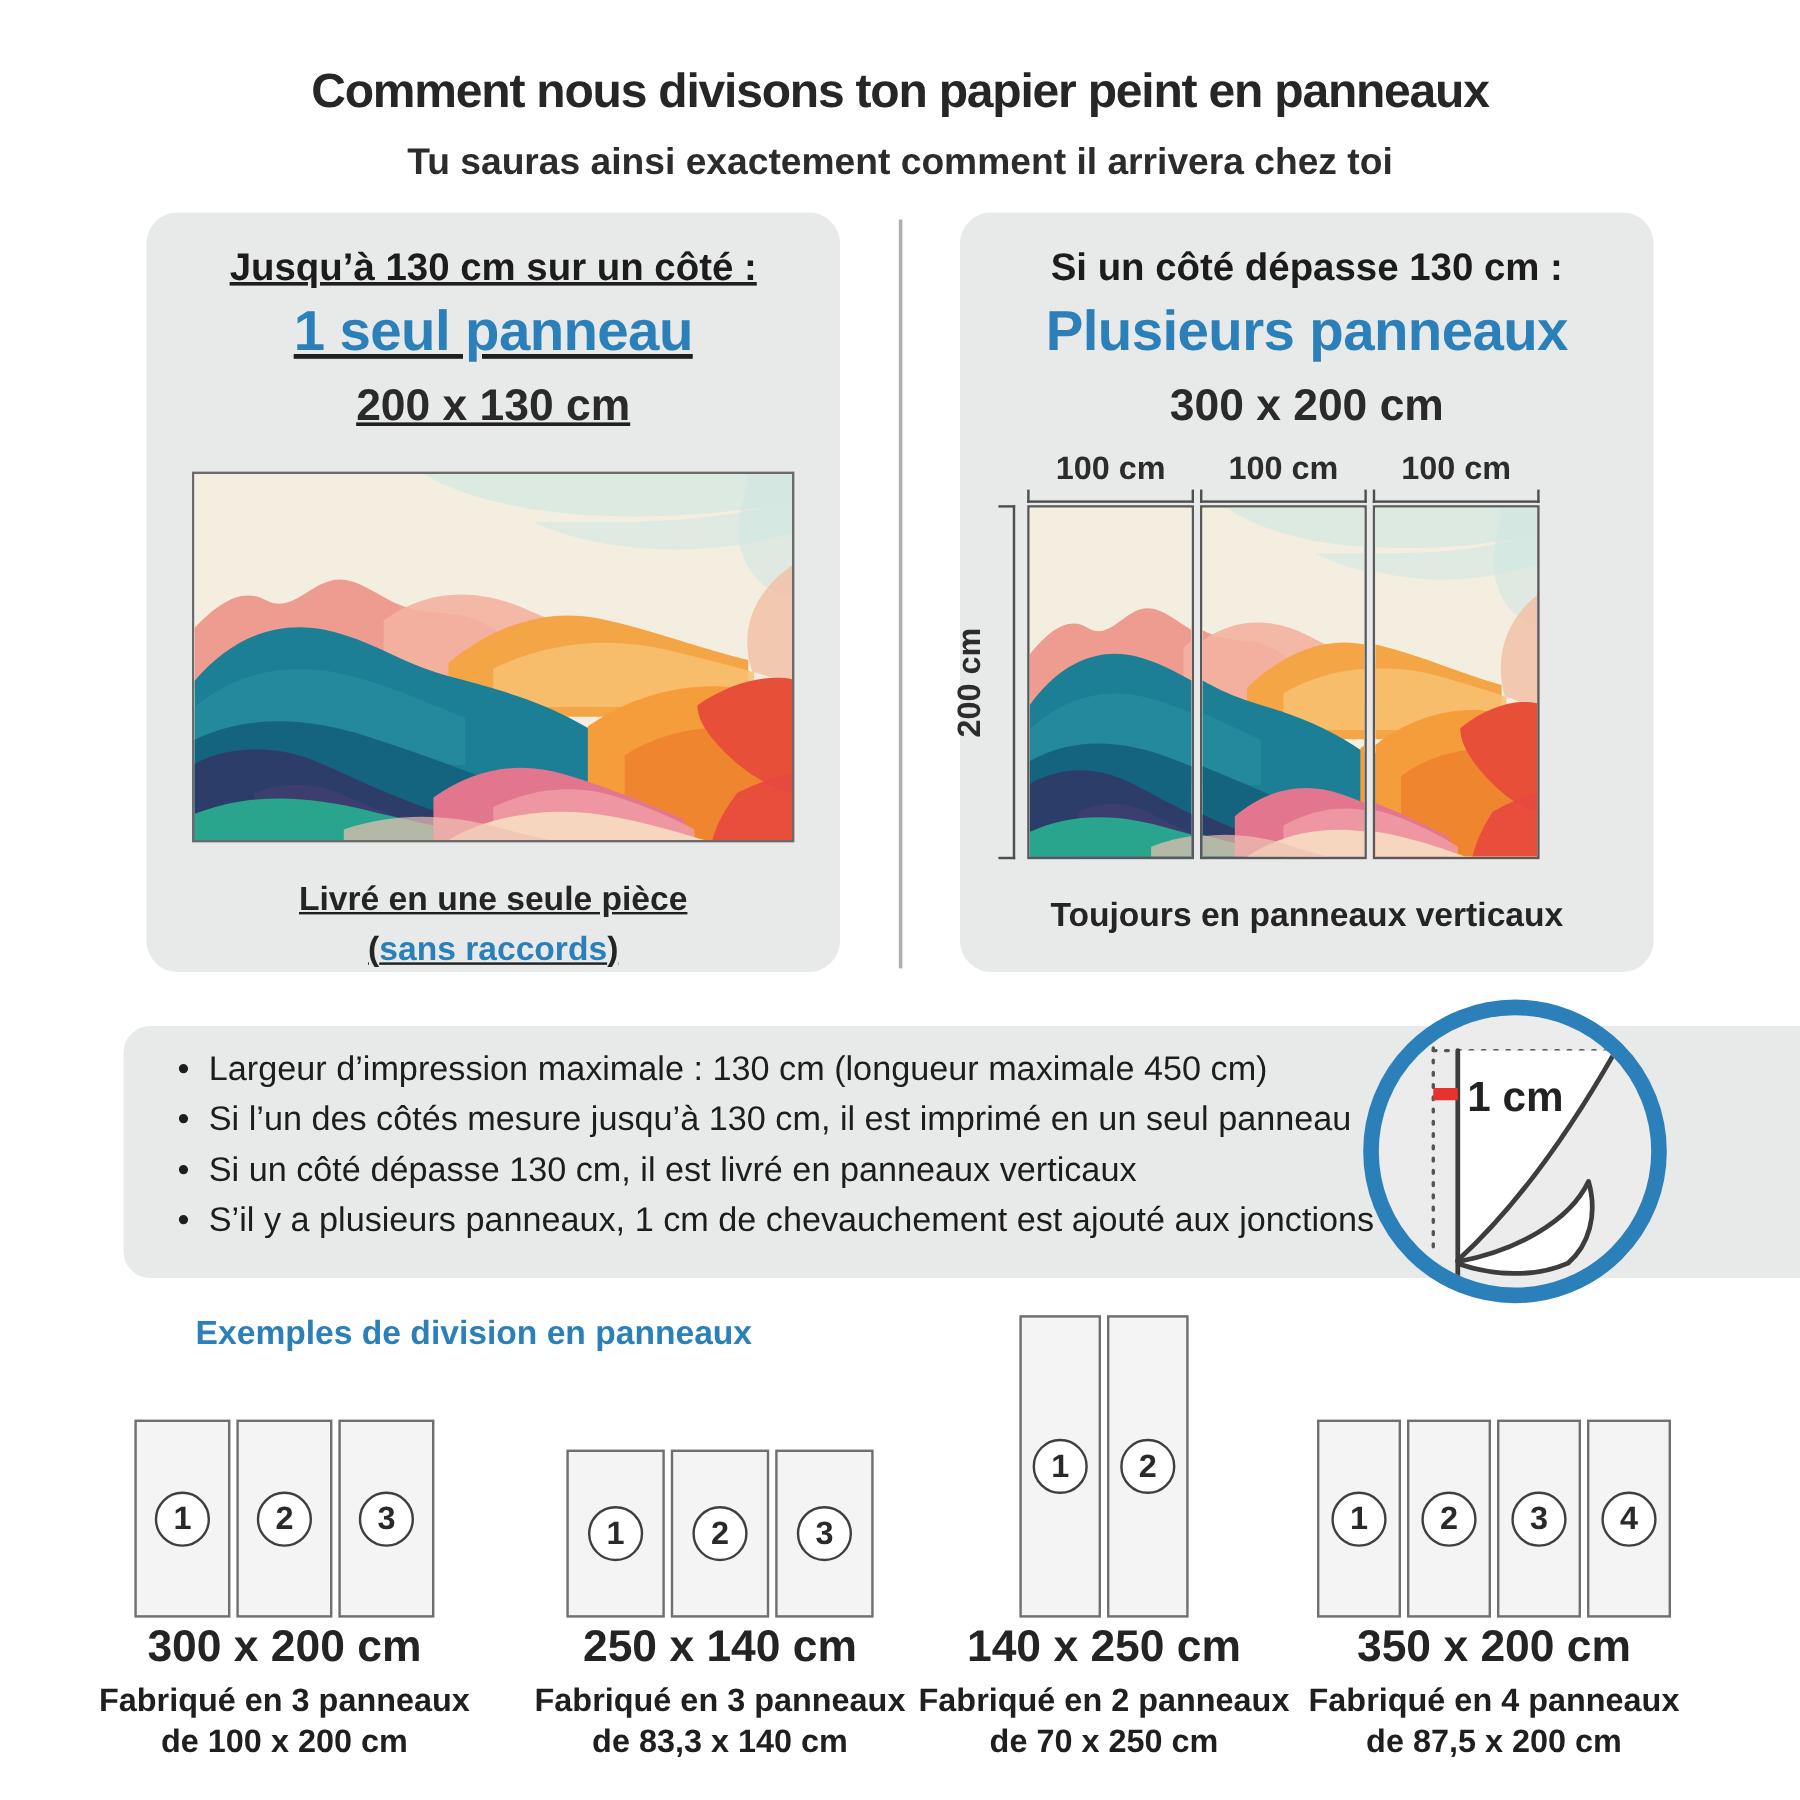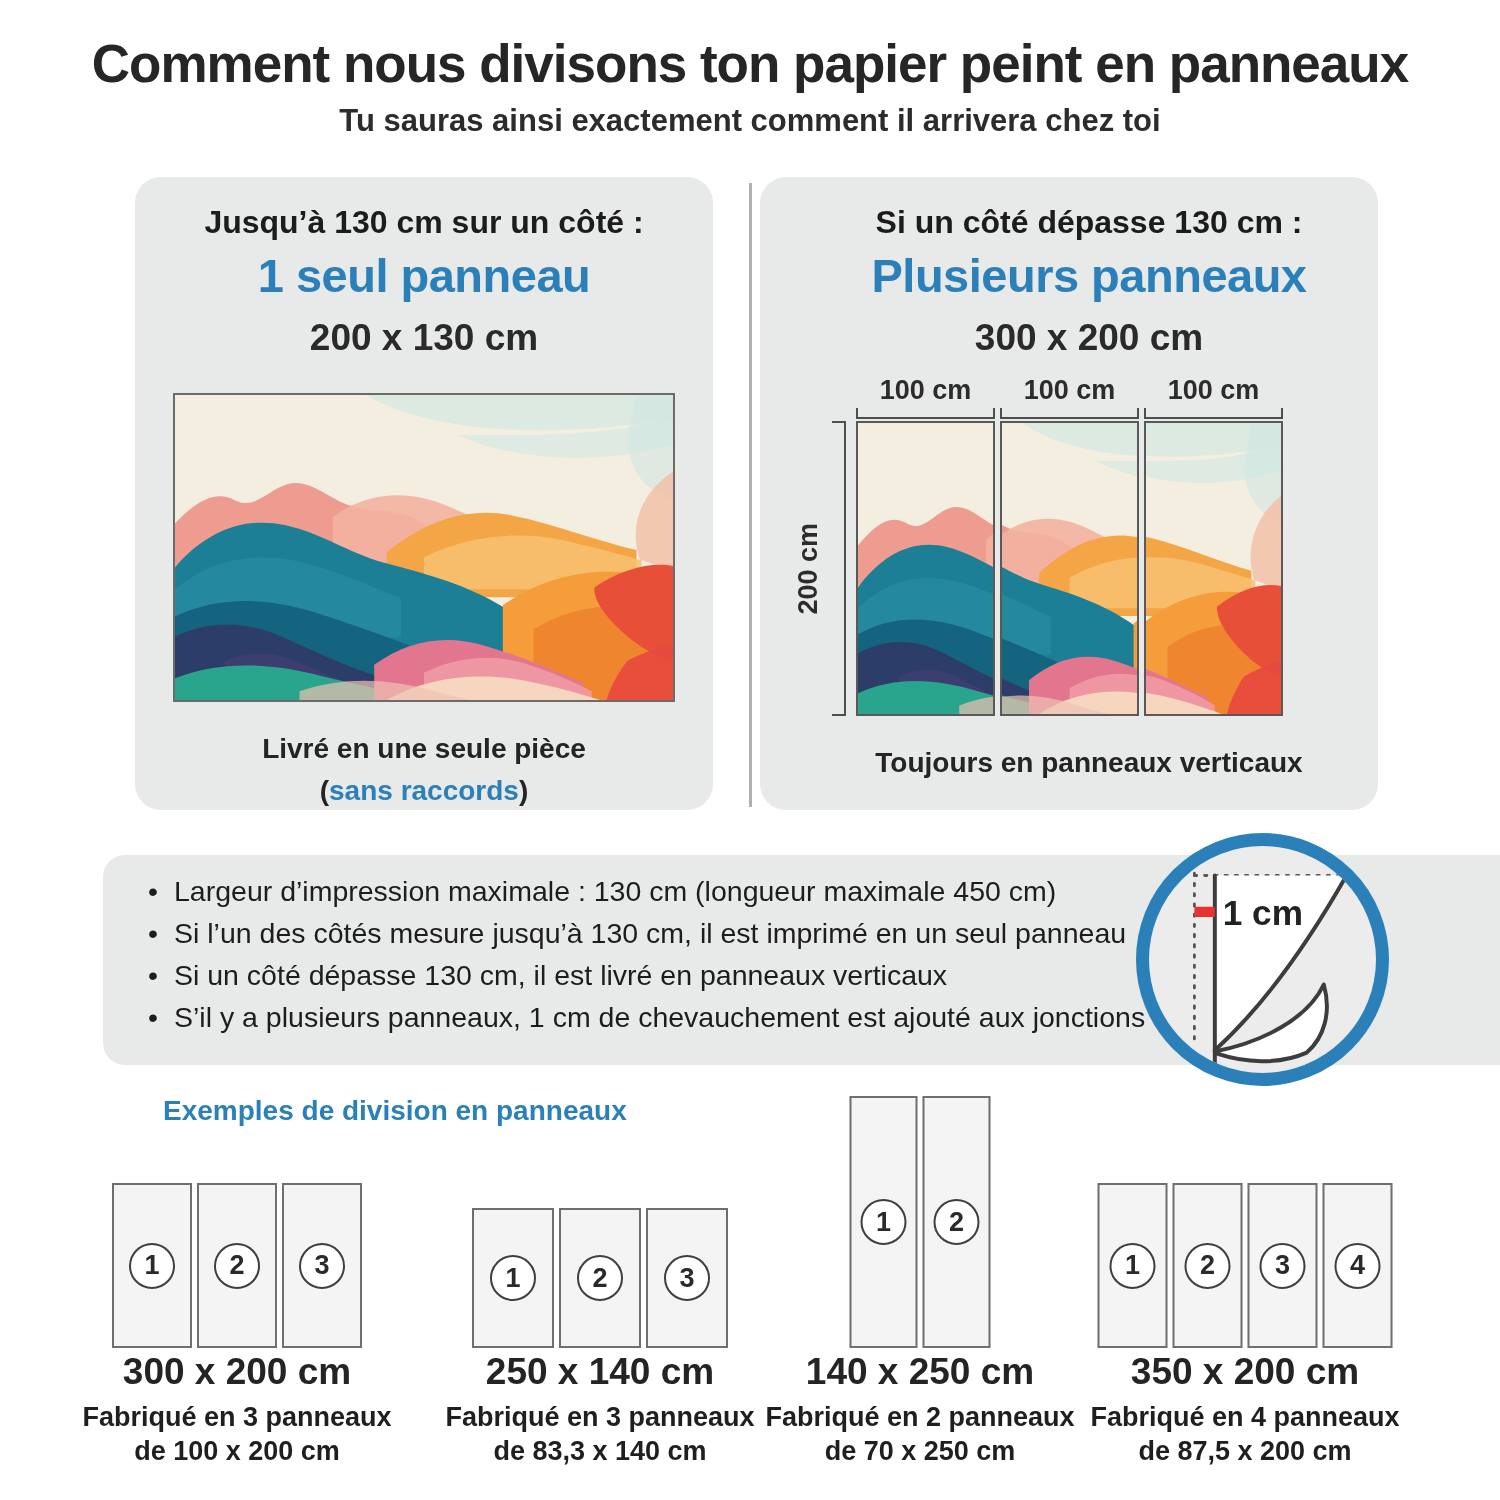--- a/index.html
+++ b/index.html
@@ -1,27 +1,27 @@
 <!DOCTYPE html>
 <html><head>
 <meta charset="utf-8">
 <style>
   html,body{margin:0;padding:0;background:#fff;}
   .page{position:relative;width:1500px;height:1500px;background:#ffffff;overflow:hidden;
         font-family:"Liberation Sans",sans-serif;color:#1f1f1f;}
 
   
   .header{position:absolute;top:36px;left:0;right:0;text-align:center;}
-  .title{margin:0;font-size:53px;line-height:56px;font-weight:800;letter-spacing:-1px;color:#262626;}
+  .title{margin:12px;font-size:40px;line-height:56px;font-weight:800;letter-spacing:-1px;color:#262626;}
   .subtitle{margin:10px 1px 0;font-size:31px;line-height:38px;font-weight:600;color:#2c2c2c;}
 
   
   .cards{position:absolute;left:122px;top:177px;width:1256px;height:633px;}
   .card{position:absolute;top:0;width:578px;height:633px;background:#e8e9e9;border-radius:26px;text-align:center;}
-  .card-left{left:13px;} .card-right{right:0;padding-left:40px;}
+  .card-left{left:0;text-decoration:underline;} .card-right{right:0;}
   .divider{position:absolute;left:627px;top:6px;width:3px;height:624px;background:#b0b0b0;}
 
   .card-h1{margin:26px 14px 0;font-size:32px;line-height:38px;font-weight:800;color:#1c1c1c;}
   .card-h2{margin:8px 0 0;font-size:47px;line-height:54px;font-weight:800;letter-spacing:-0.5px;color:#2b80ba;}
   .card-size{margin:14px 0 16px;font-size:37px;line-height:42px;font-weight:800;color:#2a2a2a;}
 
   .art-frame{width:502px;height:309px;margin:34px auto 0;border:2px solid #6b6b6b;box-sizing:border-box;background:#fff;}
   .art-frame svg{display:block;width:100%;height:100%;}
 
   .card-caption{margin:26px 0 0;font-size:28px;line-height:42px;font-weight:600;color:#242424;}

